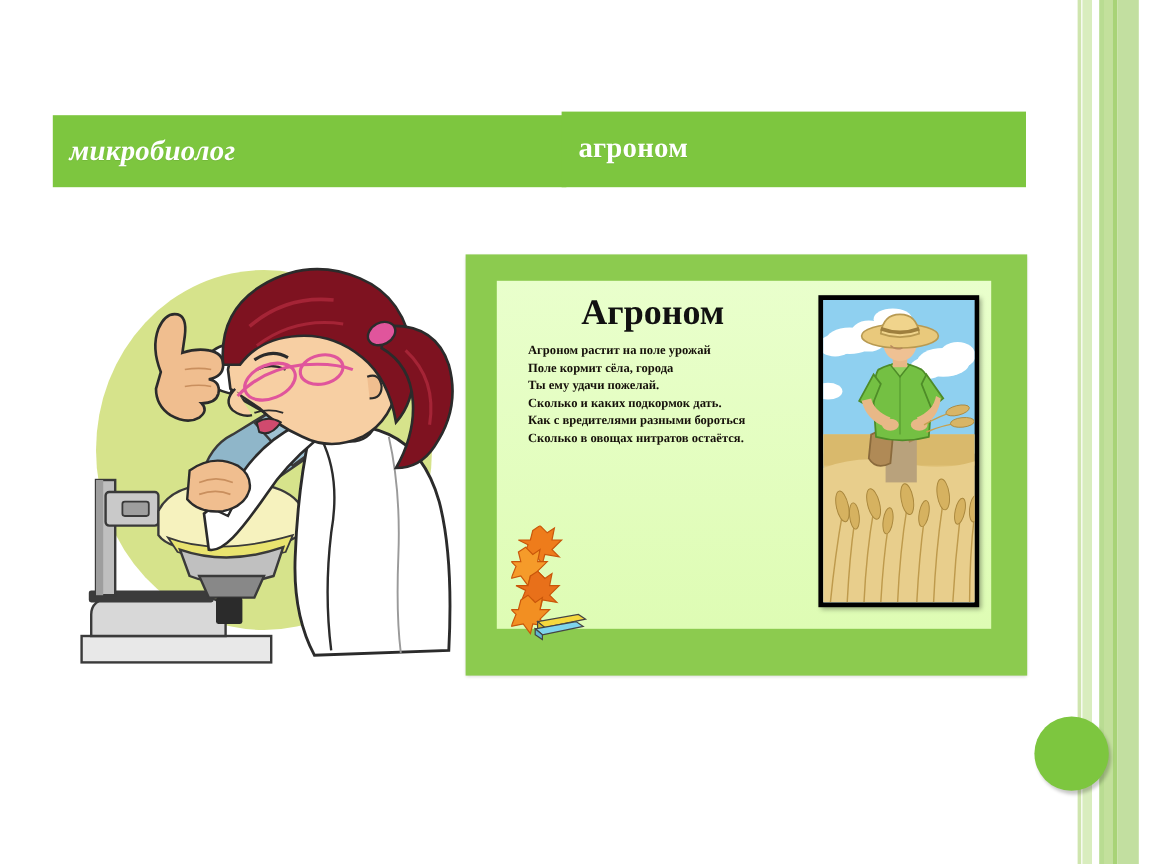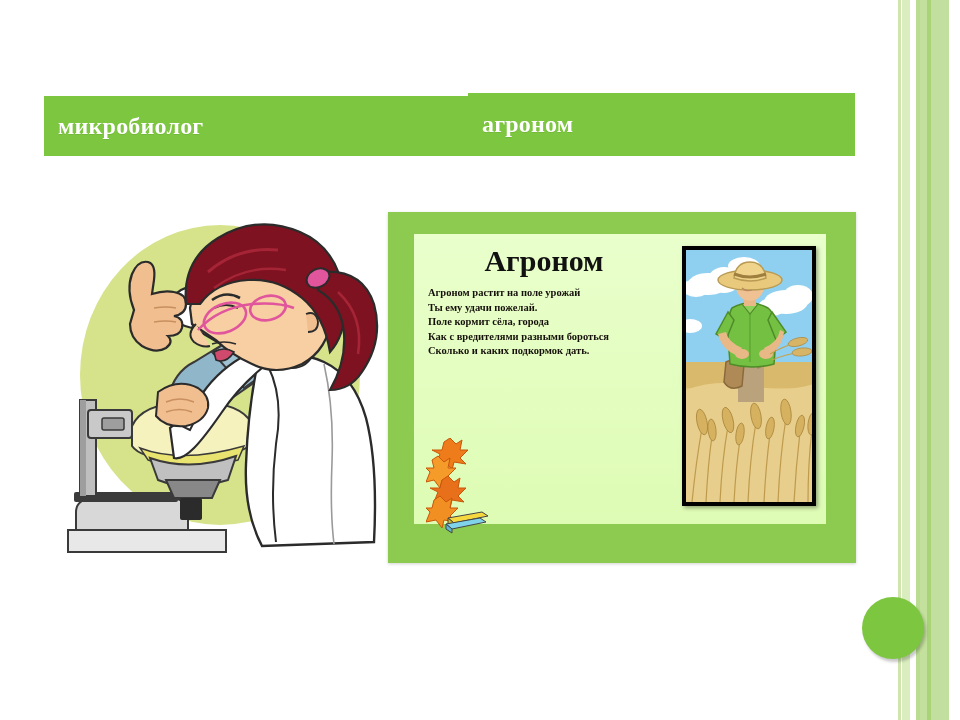--- a/index.html
+++ b/index.html
@@ -23,21 +23,21 @@
   }
   .title-bar .label{
     color:#ffffff;
     font-family:"Liberation Serif", serif;
     font-weight:bold;
     font-size:24px;
     letter-spacing:.2px;
     padding-left:14px;
     text-shadow:0 1px 0 rgba(0,0,0,.07);
   }
-  #bar-micro{left:44px;top:96px;width:428px;height:60px;}
+  #bar-micro{left:44px;top:96px;width:428px;height:60px;font-style:italic;}
   #bar-agro{left:468px;top:93px;width:387px;height:63px;}
 
   
   .micro-art{position:absolute;left:62px;top:212px;width:320px;height:358px;}
 
   
   .agro-card{
     position:absolute;left:388px;top:212px;width:468px;height:351px;
     background:#8CCB4F;
     box-shadow:0 1px 3px rgba(0,0,0,.18);
@@ -52,21 +52,21 @@
     text-align:center;
     font-family:"Liberation Serif", serif;
     font-weight:bold;font-size:30px;color:#111;
   }
   .poem-body{
     position:absolute;left:14px;top:52px;width:236px;
     font-family:"Liberation Serif", serif;
     font-weight:bold;font-size:10.5px;color:#15100a;
     line-height:14.6px;
   }
-  .poem-body div{white-space:nowrap;}
+  .poem-body div{white-space:nowrap;margin-left:12px;}
 
   .photo-frame{
     position:absolute;left:268px;top:12px;width:134px;height:260px;
     background:#000;padding:3px;box-sizing:border-box;
     box-shadow:2px 2px 4px rgba(0,0,0,.35);
   }
   .photo-inner{position:absolute;inset:4px;overflow:hidden;background:#9ED6F2;}
 
   .leaves-deco{position:absolute;left:12px;bottom:-10px;width:64px;height:96px;}
 
@@ -189,24 +189,25 @@
     </svg>
   </div>
 
   <div class="agro-card" style="background: rgb(140, 203, 79);">
     <div class="agro-inner">
 
       <div class="poem-head">Агроном</div>
 
       <div class="poem-body">
         <div>Агроном растит на поле урожай</div>
+        <div>Поле кормит сёла, города</div>
         <div>Ты ему удачи пожелай.</div>
-        <div>Поле кормит сёла, города</div>
+        <div>Сколько и каких подкормок дать.</div>
         <div>Как с вредителями разными бороться</div>
-        <div>Сколько и каких подкормок дать.</div>
+        <div>Сколько в овощах нитратов остаётся.</div>
       </div>
 
       <div class="leaves-deco">
         <svg viewBox="0 0 64 96" width="64" height="96">
           <g fill="#EE7C1B" stroke="#C9560A" stroke-width="1">
             <path d="M18 4 L24 0 L30 6 L36 2 L34 12 L42 12 L34 20 L40 26 L28 24 L26 32 L20 24 L10 26 L14 16 L6 12 L16 12 Z"></path>
             <path d="M6 22 L12 18 L18 24 L24 20 L22 30 L30 30 L22 38 L28 44 L16 42 L14 50 L8 42 L0 44 L4 34 L0 30 L8 30 Z" fill="#F59B2A"></path>
             <path d="M16 42 L22 38 L28 44 L34 40 L32 50 L40 50 L32 58 L38 64 L26 62 L24 70 L18 62 L8 64 L12 54 L4 50 L14 50 Z" fill="#E8701A"></path>
             <path d="M8 62 L14 58 L20 64 L26 60 L24 70 L32 70 L24 78 L30 84 L18 82 L16 90 L10 82 L0 84 L4 74 L0 70 L6 70 Z" fill="#F28F22"></path>
           </g>

